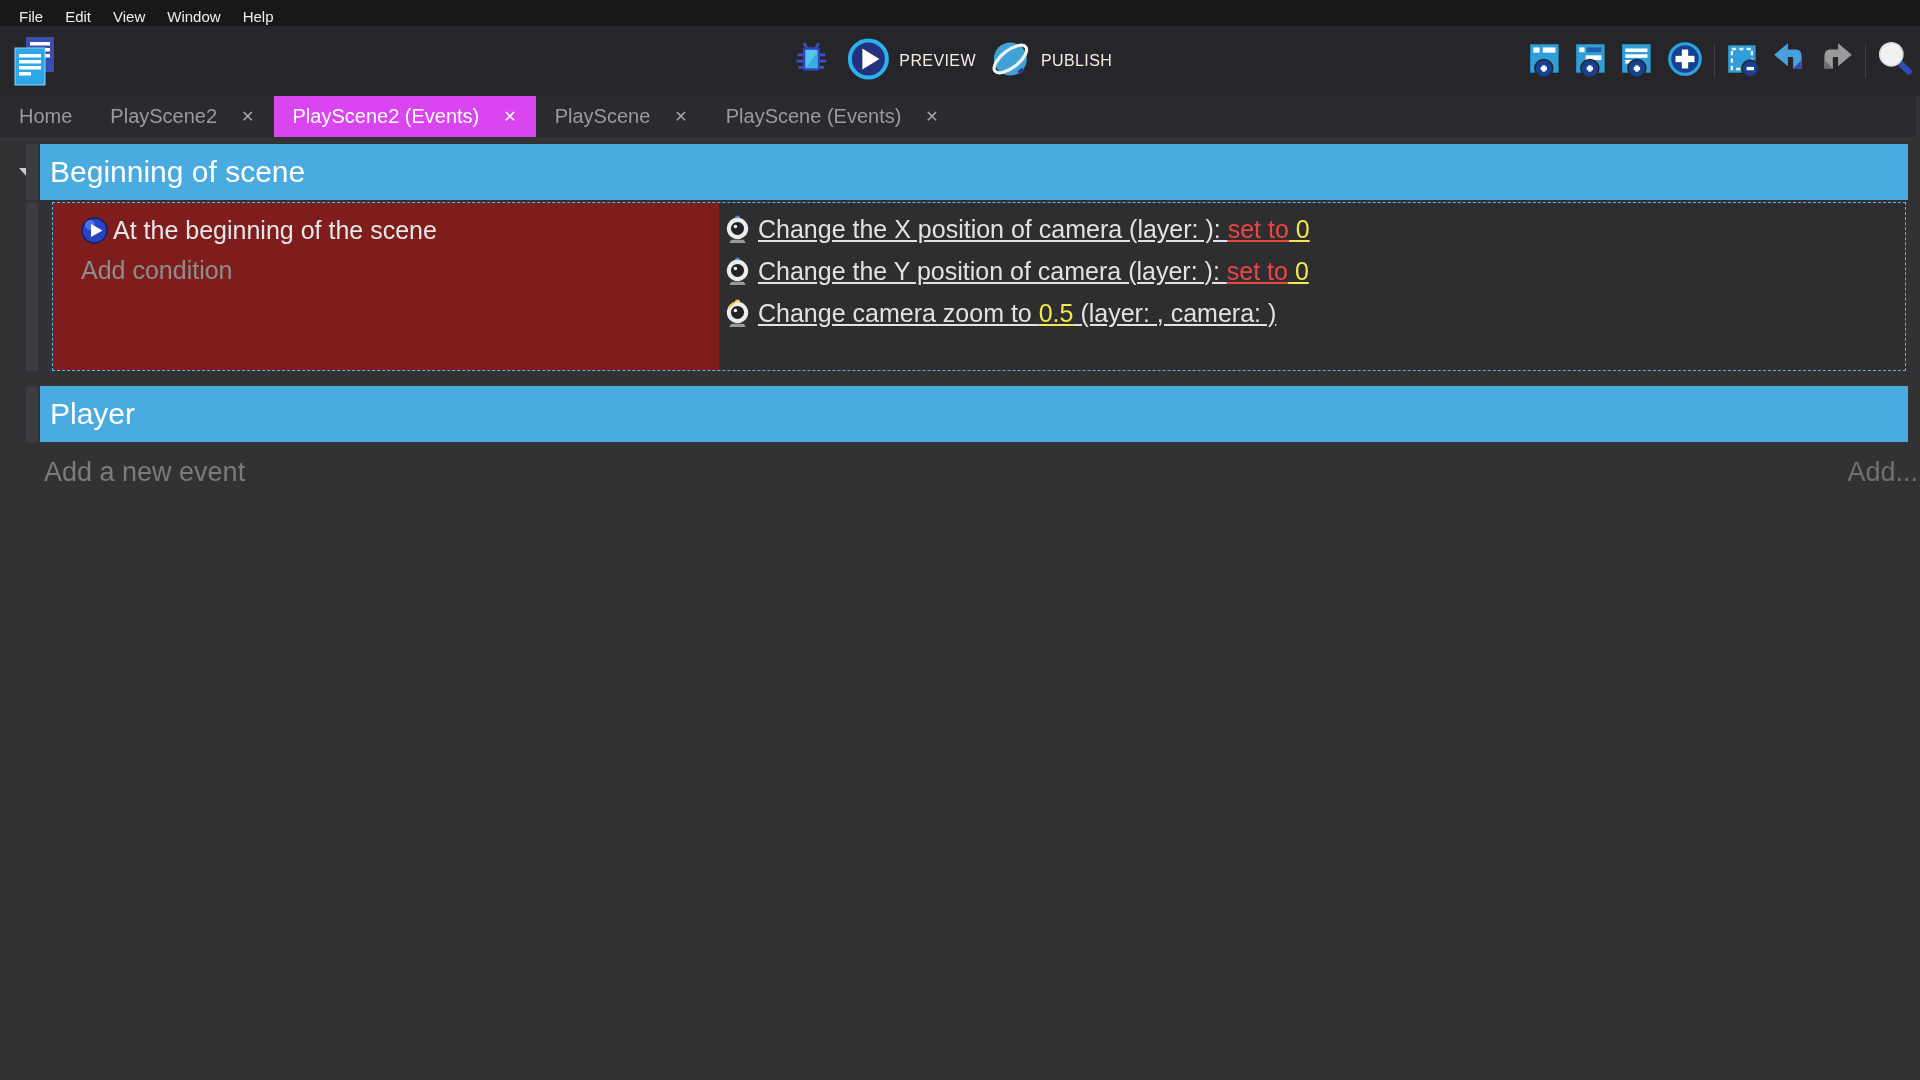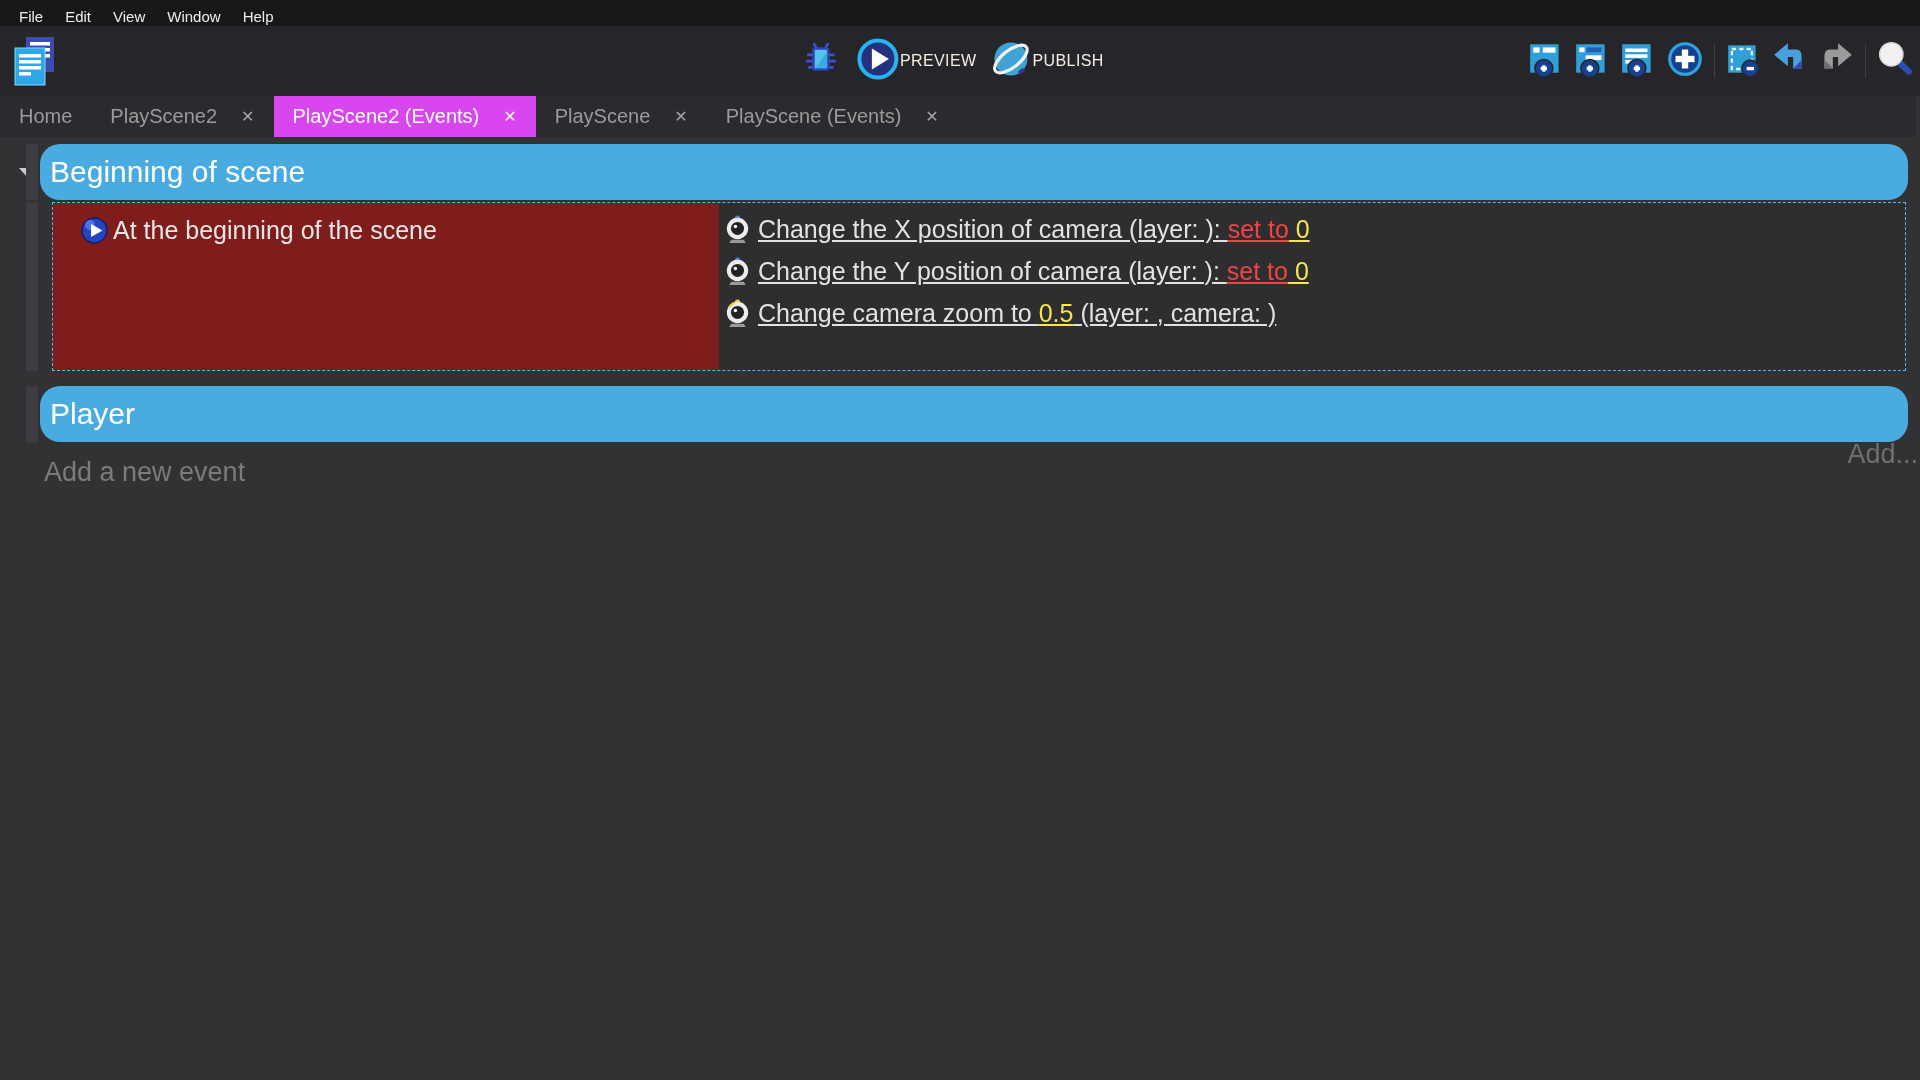--- a/index.html
+++ b/index.html
@@ -9,42 +9,42 @@
   
   .menubar { position:absolute; top:0; left:0; right:0; height:26px; background:#18181b;
              display:flex; align-items:center; padding-left:8px; z-index:5; }
   .menubar .item { color:#ededed; font-size:15px; line-height:26px; padding:0 11px; cursor:default;margin-top:8px; }
 
   
   .toolbar { position:absolute; top:26px; left:0; right:0; height:70px; background:#26262a; }
   .logo { position:absolute; left:10px; top:9px; }
   .toolbar-center { position:absolute; left:50%; top:0; height:70px; transform:translateX(-53%);
                     display:flex; align-items:center; gap:12px; }
-  .tb-group { display:flex; align-items:center; }
+  .tb-group { display:flex; align-items:center; gap:9px; }
   .tb-label { color:#f3ede3; font-size:16px; letter-spacing:.4px; }
   .toolbar-right { position:absolute; right:2px; top:0; height:70px; display:flex; align-items:center; }
   .tb-btn { width:46px; height:46px; display:flex; align-items:center; justify-content:center; }
   .tb-sep { width:1px; height:34px; background:#3f3f45; margin:0 6px; }
 
   
   .tabbar { position:absolute; top:96px; left:0; right:4px; height:41px; background:#2b2b2f; display:flex; }
   .tab { display:flex; align-items:center; padding:0 19px; font-size:20px; color:#9b9b9b; white-space:nowrap; }
   .tab .close { margin-left:24px; font-size:16px; color:#a6a6a6; }
   .tab.active { background:#d946ef; color:#ffffff;justify-content:flex-end; }
   .tab.active .close { color:#ffffff; }
 
   
   .sheet { position:absolute; top:137px; left:0; right:0; bottom:0; background:#323234; }
   .handle { position:absolute; left:26px; width:12px; background:#3d3d41; }
   #handle-g1 { top:7px;  height:56px; }
   #handle-ev { top:65px; height:169px; }
   #handle-g2 { top:249px; height:56px; }
 
   .group-header { position:absolute; left:40px; width:1868px; height:56px; background:#49abe0;
-                  color:#fff; font-size:30px; display:flex; align-items:center; padding-left:10px;border-radius:20px; }
+                  color:#fff; font-size:30px; display:flex; align-items:center; padding-left:10px; }
   #group1 { top:7px; } #group2 { top:249px; }
 
   .caret-down { position:absolute; left:19px; top:31px; width:0; height:0;
                 border-left:8px solid transparent; border-right:8px solid transparent;
                 border-top:9px solid #cccccc; }
   .caret-right { position:absolute; left:27px; top:268px; width:0; height:0;
                  border-top:8px solid transparent; border-bottom:8px solid transparent;
                  border-left:10px solid #ffffff; }
 
   .event { position:absolute; top:65px; left:52px; width:1854px; height:169px;
@@ -56,21 +56,21 @@
   .crow .icon { margin-right:5px; display:flex; }
   .arow { display:flex; align-items:center; font-size:25px; color:#e2e2e2; height:42px; }
   .arow .icon { margin-right:8px; display:flex; }
   .rich span { white-space:pre;text-decoration:underline; }
   .op  { color:#ef4444;margin-top:14px; }
   .num { color:#f3e64f; }
   .ghost  { font-size:25px; color:#8d8d8d; line-height:40px; }
   .ghost2 { font-size:25px; color:#6f6f6f; line-height:42px; }
 
   .add-new-event { position:absolute; top:320px; left:44px; font-size:27px; color:#7b7b7b; }
-  .add-more { position:absolute; top:302px; right:2px; font-size:27px; color:#6f6f6f; }
+  .add-more { position:absolute; top:320px; right:2px; font-size:27px; color:#6f6f6f; }
 </style>
 </head>
 <body>
 
 <div class="menubar">
   <span class="item">File</span>
   <span class="item">Edit</span>
   <span class="item">View</span>
   <span class="item">Window</span>
   <span class="item">Help</span>
@@ -253,20 +253,21 @@
       <div class="crow">
         <span class="icon">
           <svg width="27" height="27" viewBox="0 0 27 27">
             <circle cx="13.5" cy="13.5" r="12.5" fill="#2643c2" stroke="#101f66" stroke-width="1.5"></circle>
             <circle cx="9" cy="8" r="5" fill="#5d83ef" opacity="0.75"></circle>
             <polygon points="10,7 21.5,13.5 10,20" fill="#ffffff"></polygon>
           </svg>
         </span>
         <span>At the beginning of the scene</span>
       </div>
+      <div class="ghost">Add condition</div>
     </div>
 
     <div class="act-col">
       <div class="arow">
         <span class="icon">
           <svg width="25" height="30" viewBox="0 0 24 29">
             <circle cx="12" cy="4" r="2.6" fill="#4a86d8"></circle>
             <path d="M6 25 h12 l2 3 H4 Z" fill="#9a9a9a"></path>
             <circle cx="12" cy="14" r="10.3" fill="#ececec"></circle>
             <circle cx="12" cy="14" r="6.3" fill="#222226"></circle>

